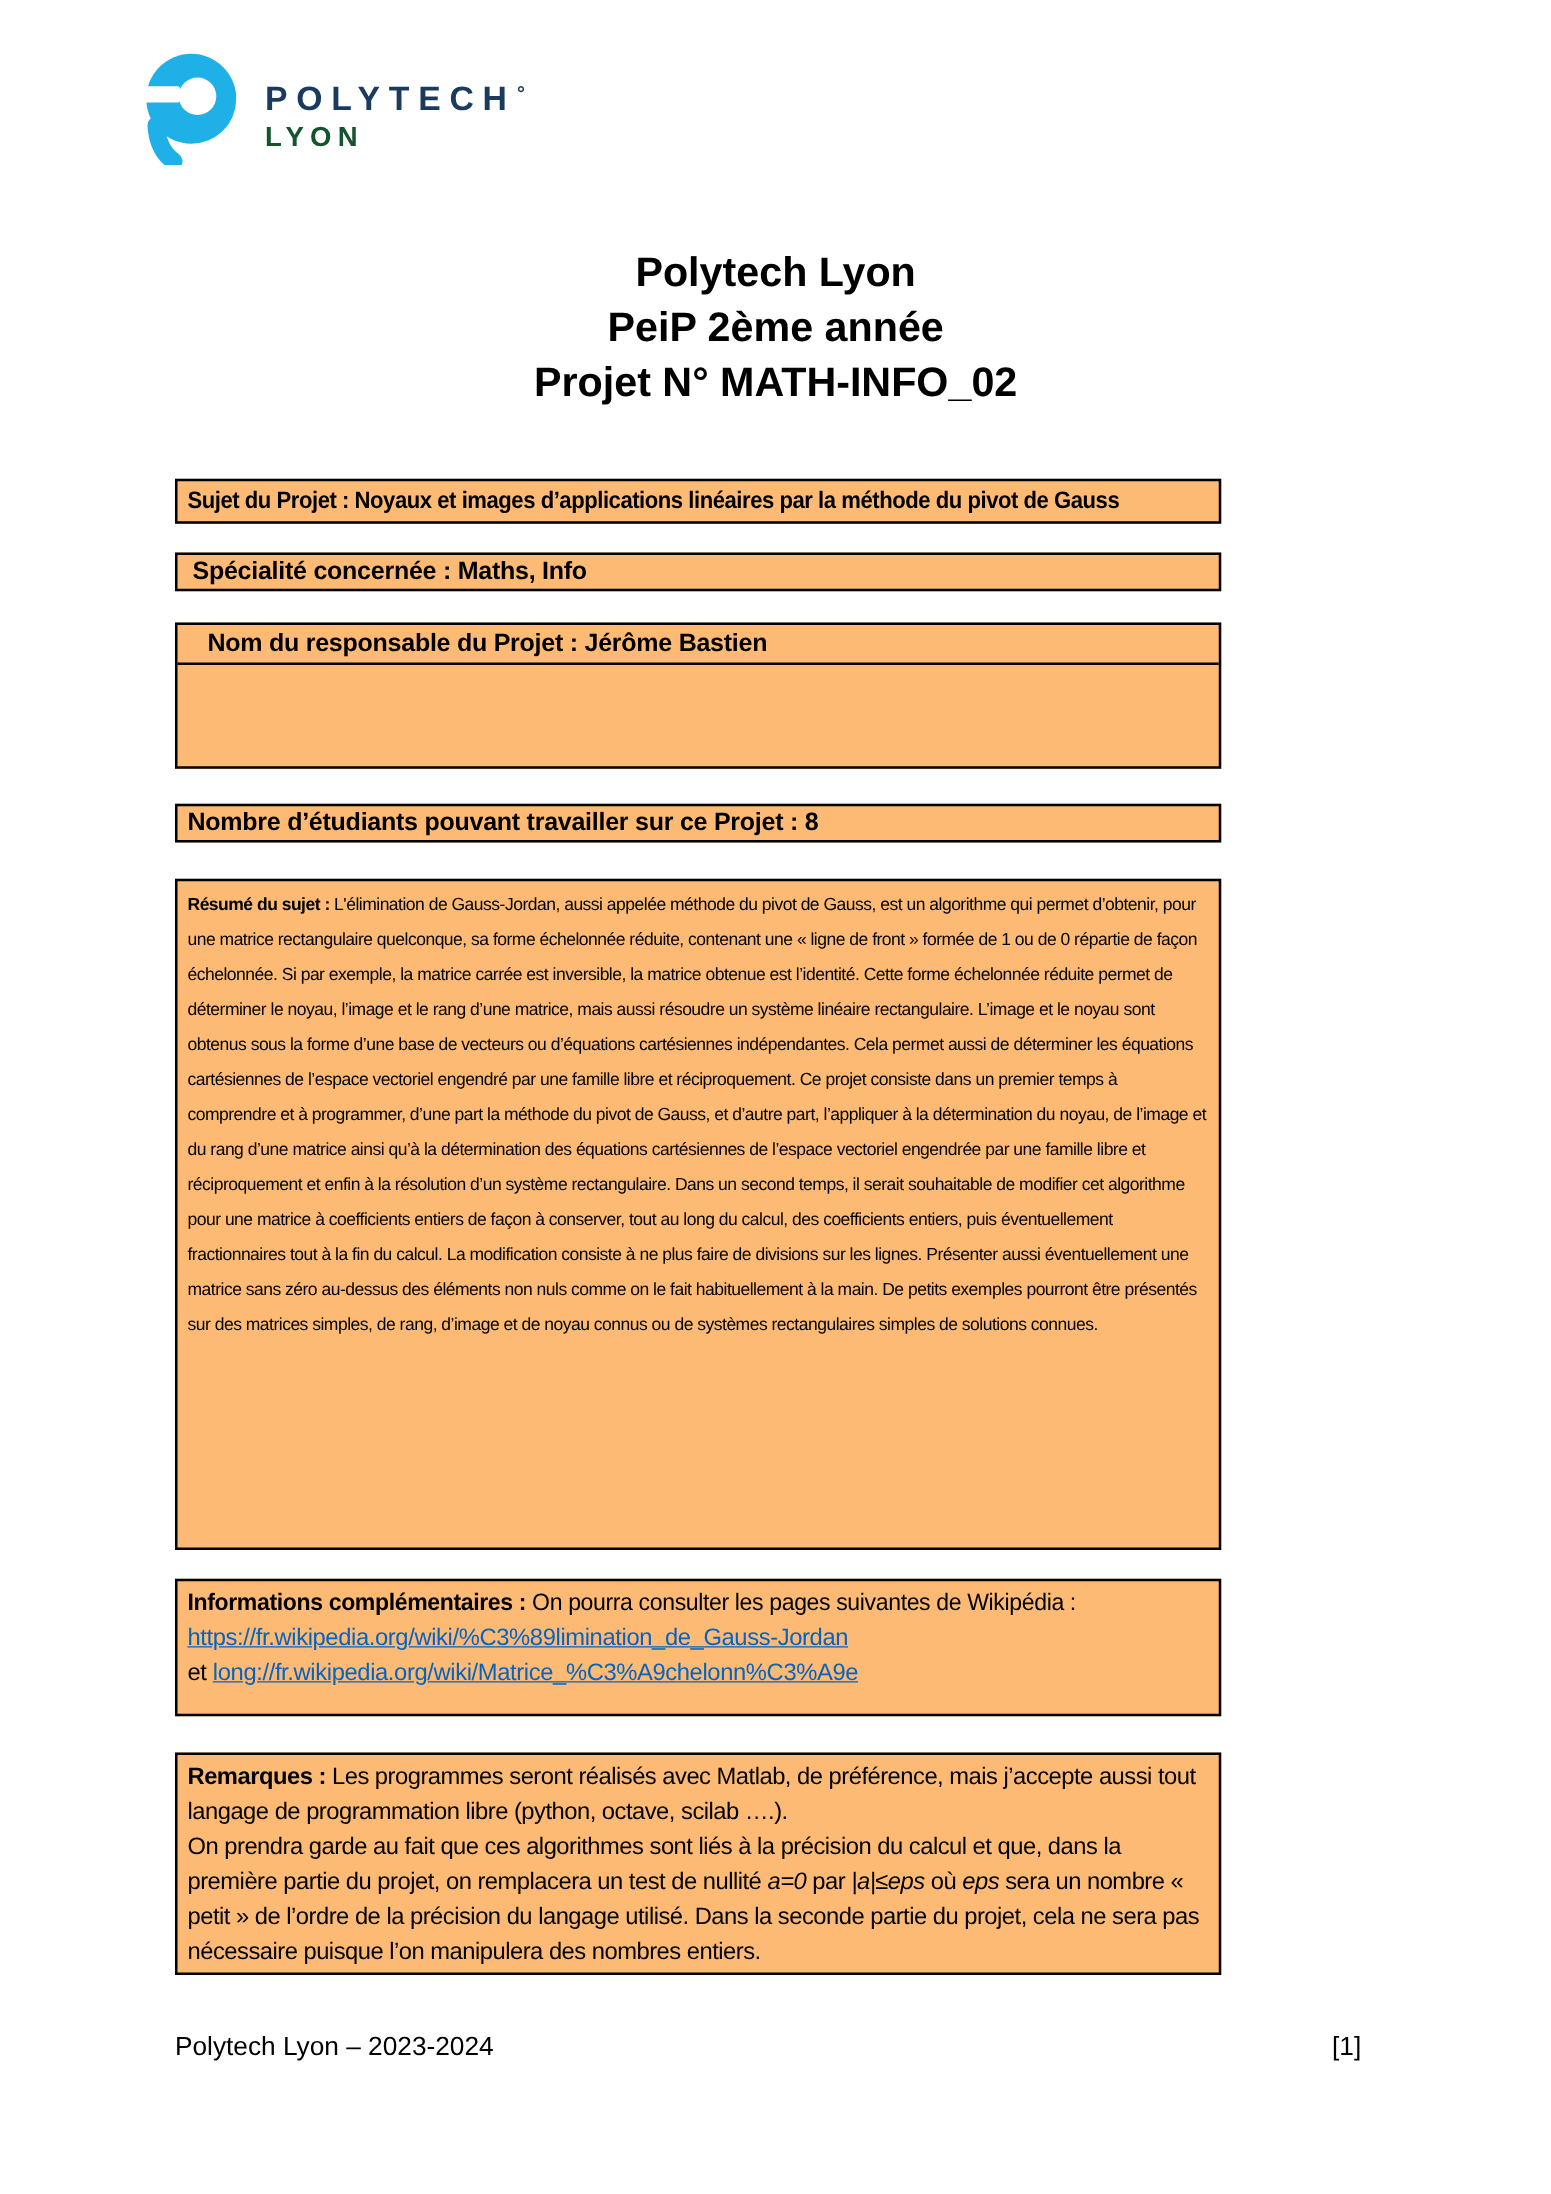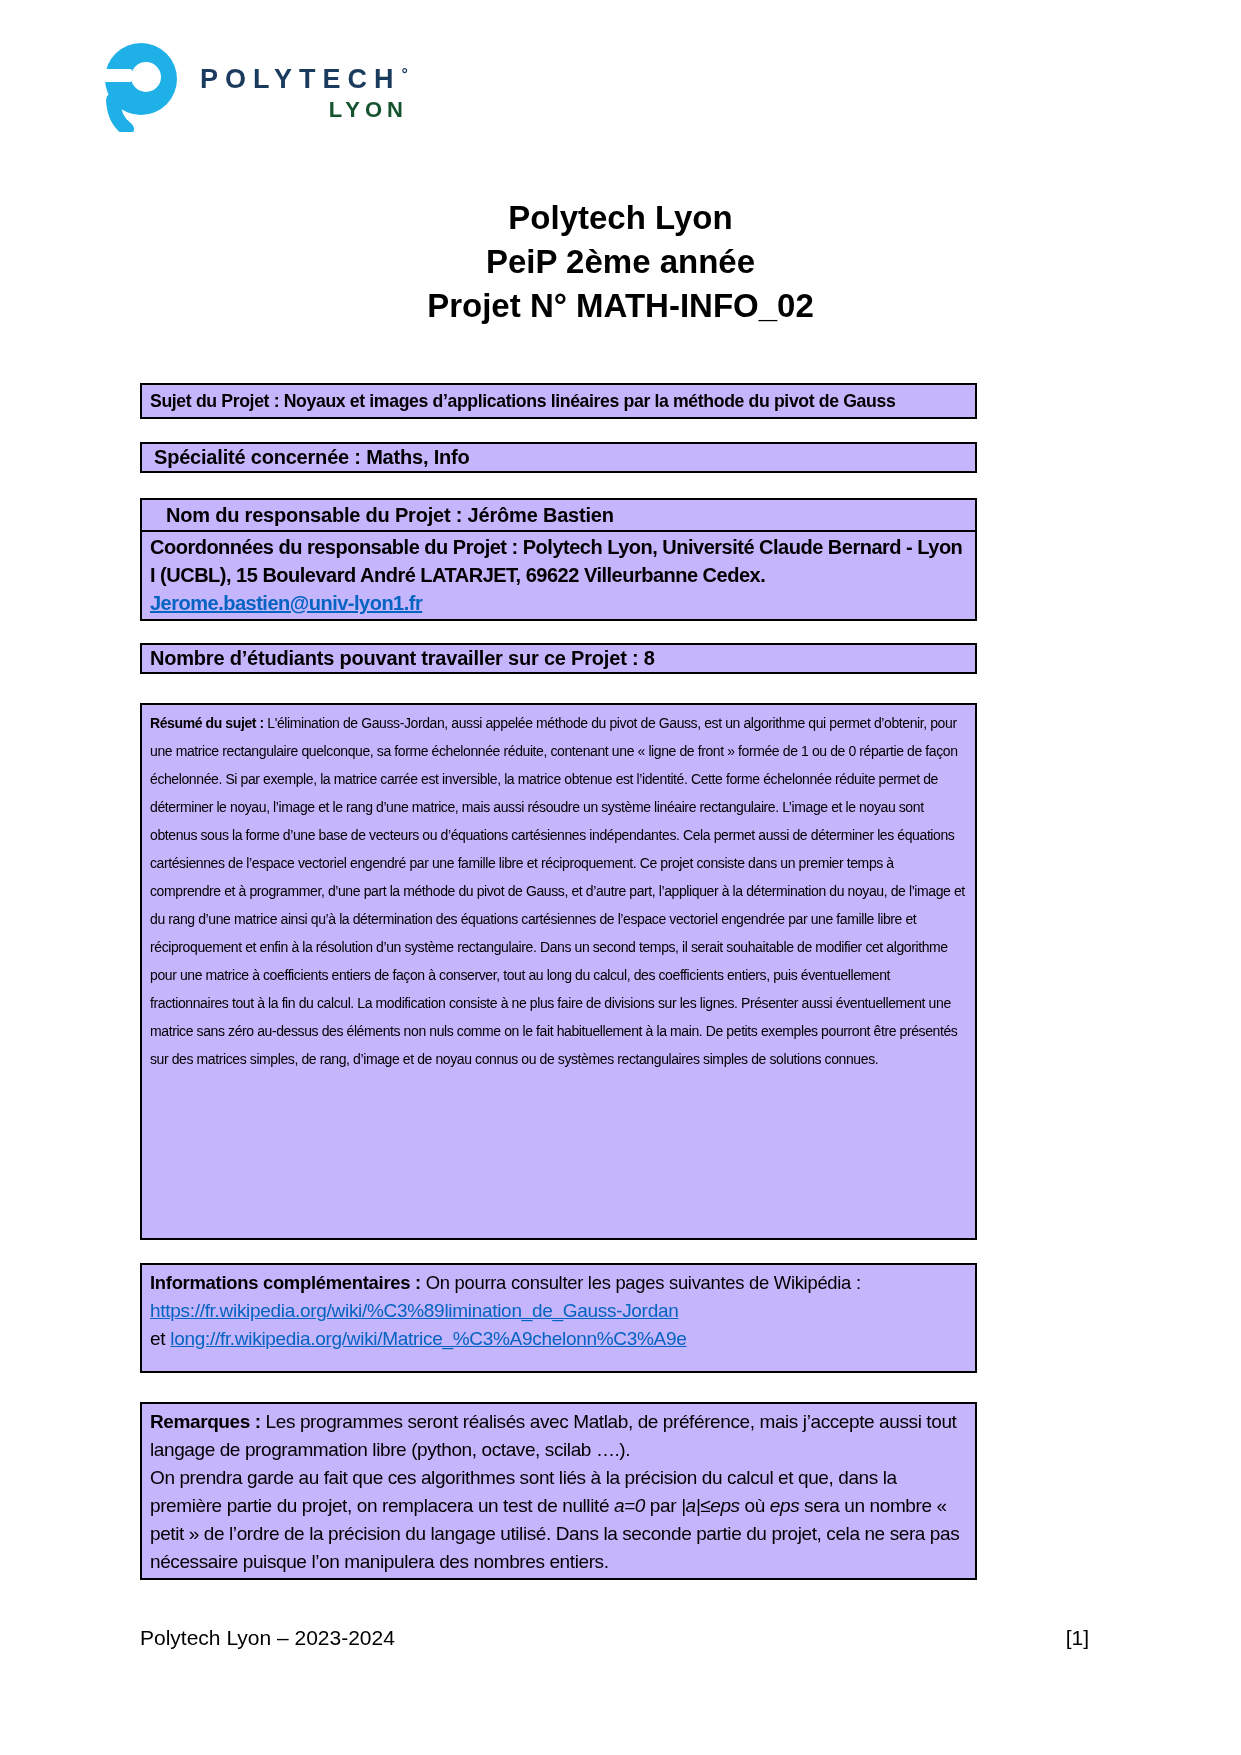--- a/index.html
+++ b/index.html
@@ -2,35 +2,35 @@
 <html><head>
 <meta charset="utf-8">
 <style>
   html,body{margin:0;padding:0;}
   body{
     width:1241px;height:1755px;background:#ffffff;color:#000;
     font-family:"Liberation Sans","DejaVu Sans",sans-serif;
     position:relative;overflow:hidden;
   }
   
-  .logo{position:absolute;left:100px;top:40px;display:flex;align-items:flex-start;text-align:right;}
+  .logo{position:absolute;left:112px;top:40px;display:flex;align-items:flex-start;}
   .logo svg{display:block;}
   .logo-text{margin-left:22px;margin-top:26px;}
   .logo-brand{font-size:27px;font-weight:bold;color:#1B3B5E;letter-spacing:7px;line-height:1;}
   .logo-tm{font-size:16px;vertical-align:8px;letter-spacing:0;margin-left:1px;}
   .logo-city{font-size:22px;font-weight:bold;color:#14532d;letter-spacing:5px;margin-top:6px;line-height:1;}
   
   .doc-title{
     position:absolute;left:140px;width:961px;top:196px;text-align:center;
     font-weight:bold;font-size:33px;line-height:44px;
   }
   
   .tbox{
     position:absolute;left:140px;width:837px;border:2px solid #000;
-    background:#c4b5fd;box-sizing:border-box;
+    background:#fdba74;box-sizing:border-box;
   }
   .one-line{display:flex;align-items:center;padding:0 8px;font-weight:bold;
     font-size:20px;letter-spacing:-0.2px;white-space:nowrap;overflow:hidden;}
   .fit{display:inline-block;transform-origin:0 50%;white-space:nowrap;}
   #box-sujet{top:383px;height:36px;}
   #box-sujet .fit{font-size:19px;letter-spacing:-0.4px;transform:scaleX(0.93);}
   #box-specialite{top:442px;height:31px;padding-left:12px;}
   #box-resp{top:498px;min-height:117px;}
   .resp-row1{height:30px;border-bottom:2px solid #000;display:flex;align-items:center;
     padding:0 24px;font-weight:bold;font-size:20px;letter-spacing:-0.2px;}
@@ -79,24 +79,20 @@
 </div>
 
 <div class="tbox one-line" id="box-specialite">
   <span>Spécialité concernée : Maths, Info</span>
 </div>
 
 <div class="tbox" id="box-resp">
   <div class="resp-row1">
     <span>Nom du responsable du Projet : Jérôme Bastien</span>
   </div>
-  <div class="resp-row2">
-    <div>Coordonnées du responsable du Projet : Polytech Lyon, Université Claude Bernard - Lyon I (UCBL), 15 Boulevard André LATARJET, 69622 Villeurbanne Cedex.</div>
-    <div><a class="doclink email">Jerome.bastien@univ-lyon1.fr</a></div>
-  </div>
 </div>
 
 <div class="tbox one-line" id="box-nombre">
   <span>Nombre d’étudiants pouvant travailler sur ce Projet : 8</span>
 </div>
 
 <div class="tbox" id="box-resume">
   <b class="lbl">Résumé du sujet :</b><span> L'élimination de Gauss-Jordan, aussi appelée méthode du pivot de Gauss, est un algorithme qui permet d’obtenir, pour une matrice rectangulaire quelconque, sa forme échelonnée réduite, contenant une « ligne de front » formée de 1 ou de 0 répartie de façon échelonnée. Si par exemple, la matrice carrée est inversible, la matrice obtenue est l’identité. Cette forme échelonnée réduite permet de déterminer le noyau, l’image et le rang d’une matrice, mais aussi résoudre un système linéaire rectangulaire. L’image et le noyau sont obtenus sous la forme d’une base de vecteurs ou d’équations cartésiennes indépendantes. Cela permet aussi de déterminer les équations cartésiennes de l’espace vectoriel engendré par une famille libre et réciproquement. Ce projet consiste dans un premier temps à comprendre et à programmer, d’une part la méthode du pivot de Gauss, et d’autre part, l’appliquer à la détermination du noyau, de l’image et du rang d’une matrice ainsi qu’à la détermination des équations cartésiennes de l’espace vectoriel engendrée par une famille libre et réciproquement et enfin à la résolution d’un système rectangulaire. Dans un second temps, il serait souhaitable de modifier cet algorithme pour une matrice à coefficients entiers de façon à conserver, tout au long du calcul, des coefficients entiers, puis éventuellement fractionnaires tout à la fin du calcul. La modification consiste à ne plus faire de divisions sur les lignes. Présenter aussi éventuellement une matrice sans zéro au-dessus des éléments non nuls comme on le fait habituellement à la main. De petits exemples pourront être présentés sur des matrices simples, de rang, d’image et de noyau connus ou de systèmes rectangulaires simples de solutions connues.</span>
 </div>
 

